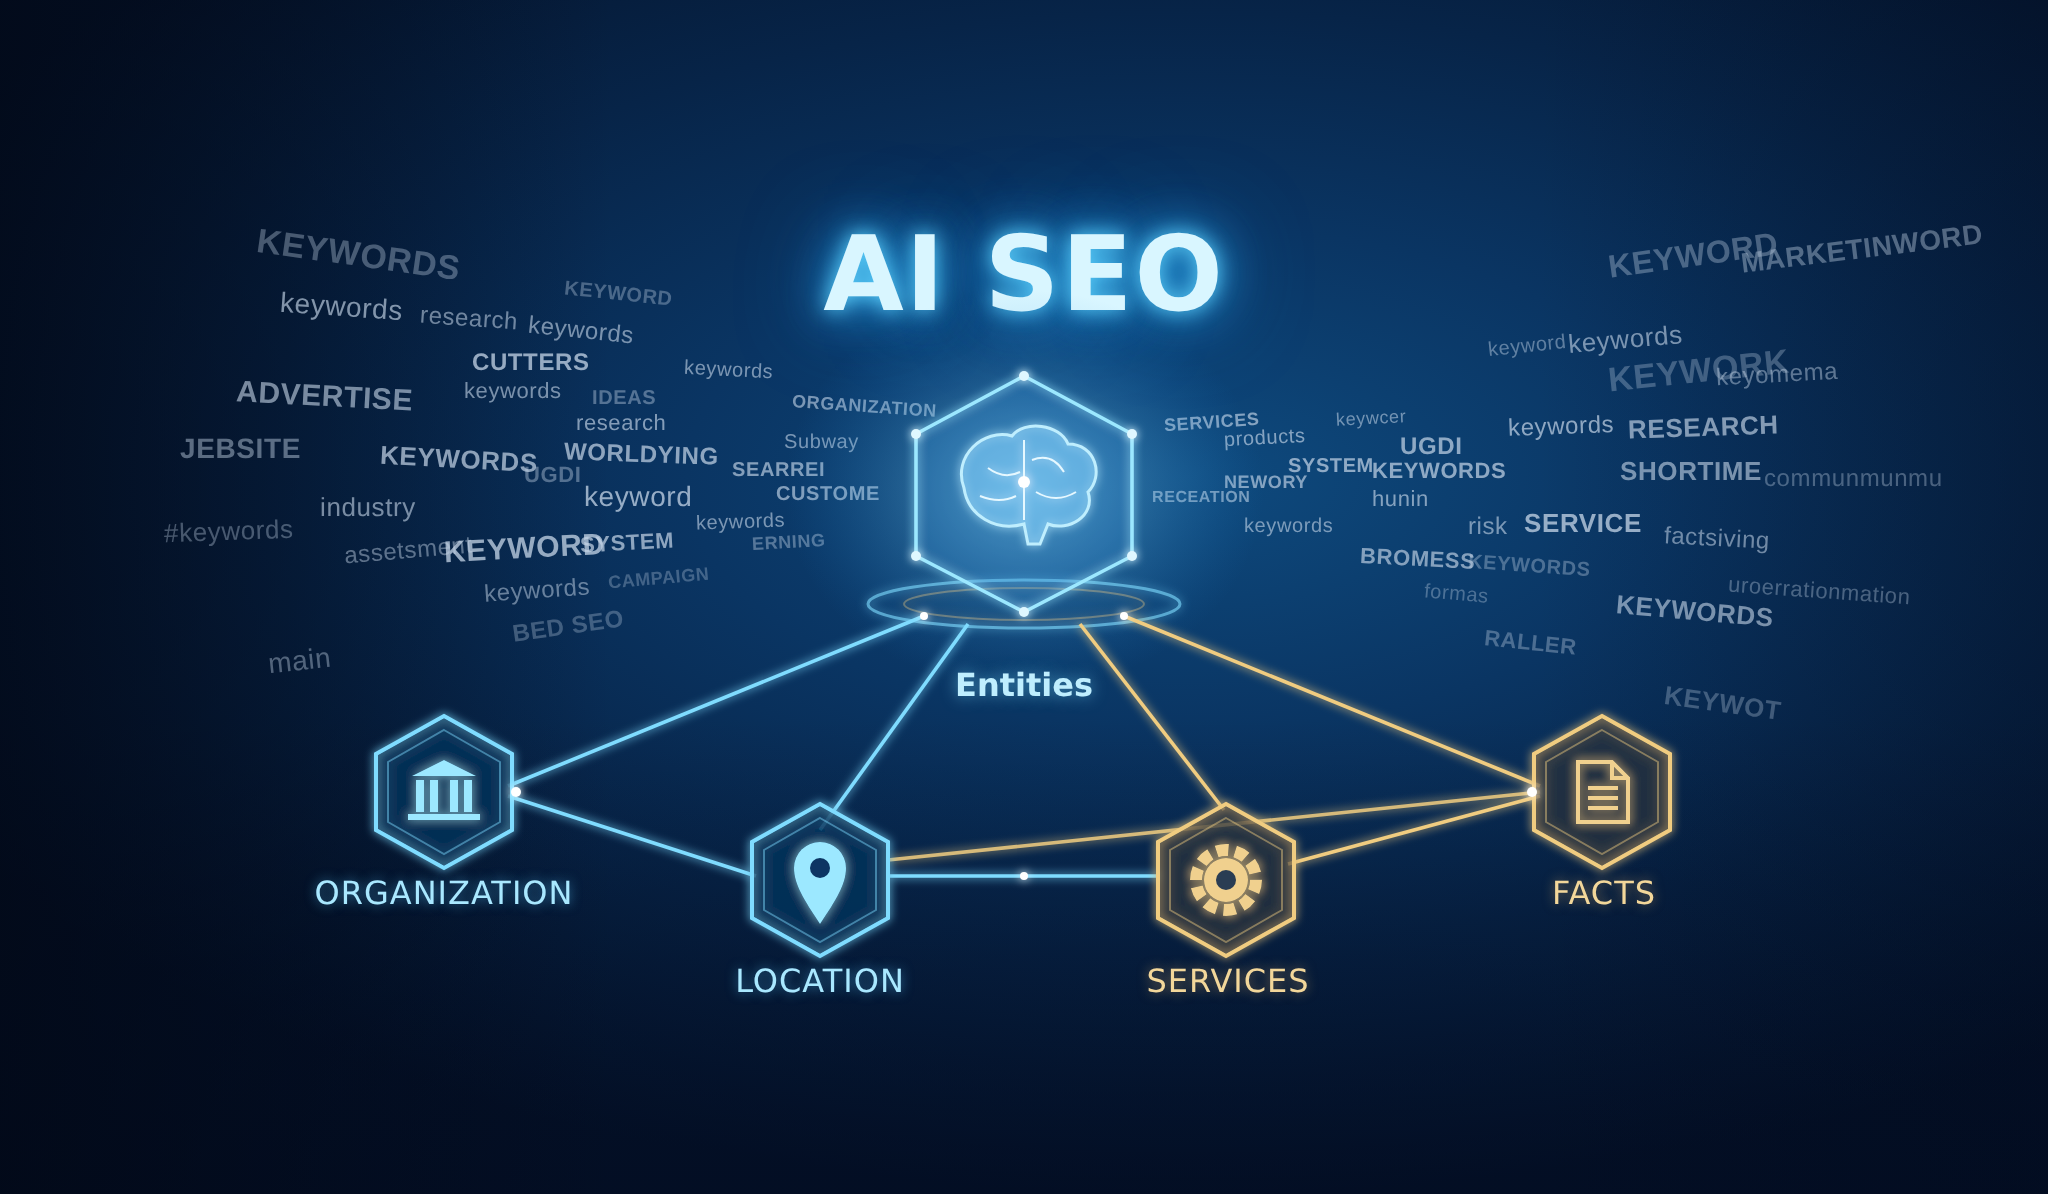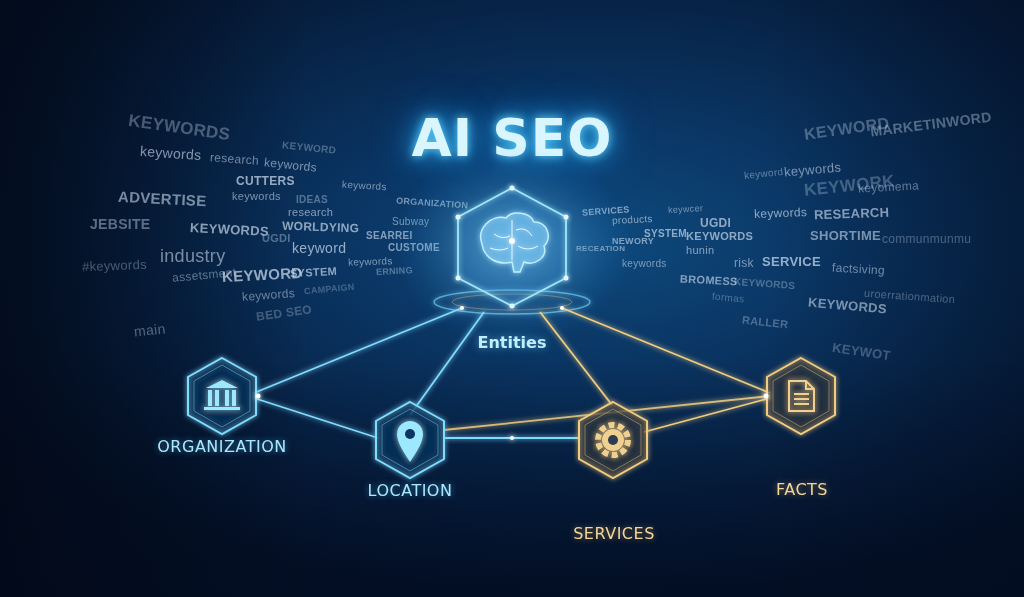--- a/index.html
+++ b/index.html
@@ -23,21 +23,21 @@
       font-family: "DejaVu Sans", sans-serif; font-weight: bold; font-size: 52px;
       color: #d9f6ff; letter-spacing: 1px;
       text-shadow: 0 0 10px #5fd4ff, 0 0 24px #2aa8f0, 0 0 44px #1a7fd0;
     }
     svg.diagram { position: absolute; left: 0; top: 0; }
     .label {
       position: absolute; text-align: center; font-family: "DejaVu Sans", sans-serif;
       font-size: 16px; letter-spacing: 0.5px; transform: translateX(-50%);
     }
     .label.blue { color: #a9e8ff; text-shadow: 0 0 6px rgba(90,200,255,0.6); }
-    .label.gold { color: #f3d79a; text-shadow: 0 0 6px rgba(255,200,110,0.5); margin-top: 43px; }
+    .label.gold { color: #f3d79a; text-shadow: 0 0 6px rgba(255,200,110,0.5); }
     .entities {
       position: absolute; left: 512px; top: 333px; transform: translateX(-50%);
       font-size: 16px; color: #bfeefe; font-family: "DejaVu Sans", sans-serif;
       text-shadow: 0 0 8px rgba(120,220,255,0.6);
       font-weight: bold;
     }
   </style>
 </head>
 <body>
 
@@ -47,21 +47,21 @@
 
   <span class="word" style="left:128px;top:118px;font-size:17px;opacity:.35;font-weight:bold;transform:rotate(8deg)">KEYWORDS</span>
   <span class="word" style="left:140px;top:145px;font-size:14px;opacity:.65;transform:rotate(4deg)">keywords</span>
   <span class="word" style="left:210px;top:152px;font-size:12px;opacity:.55;transform:rotate(4deg)">research</span>
   <span class="word" style="left:236px;top:174px;font-size:12px;opacity:.75;font-weight:bold">CUTTERS</span>
   <span class="word" style="left:232px;top:190px;font-size:11px;opacity:.6">keywords</span>
   <span class="word" style="left:118px;top:190px;font-size:15px;opacity:.6;font-weight:bold;transform:rotate(3deg)">ADVERTISE</span>
   <span class="word" style="left:90px;top:216px;font-size:14px;opacity:.45;font-weight:bold">JEBSITE</span>
   <span class="word" style="left:190px;top:222px;font-size:13px;opacity:.7;font-weight:bold;transform:rotate(3deg)">KEYWORDS</span>
   <span class="word" style="left:262px;top:232px;font-size:11px;opacity:.4;font-weight:bold">UGDI</span>
-  <span class="word" style="left:160px;top:246px;font-size:18px;opacity:.6">industry</span>
+  <span class="word" style="left:160px;top:246px;font-size:13px;opacity:.6">industry</span>
   <span class="word" style="left:82px;top:258px;font-size:13px;opacity:.35;transform:rotate(-2deg)">#keywords</span>
   <span class="word" style="left:172px;top:268px;font-size:12px;opacity:.45;transform:rotate(-5deg)">assetsment</span>
   <span class="word" style="left:222px;top:266px;font-size:15px;opacity:.75;font-weight:bold;transform:rotate(-3deg)">KEYWORD</span>
   <span class="word" style="left:290px;top:266px;font-size:11px;opacity:.7;font-weight:bold;transform:rotate(-3deg)">SYSTEM</span>
   <span class="word" style="left:242px;top:288px;font-size:12px;opacity:.5;transform:rotate(-4deg)">keywords</span>
   <span class="word" style="left:134px;top:322px;font-size:14px;opacity:.4;transform:rotate(-6deg)">main</span>
   <span class="word" style="left:256px;top:306px;font-size:12px;opacity:.3;font-weight:bold;transform:rotate(-8deg)">BED SEO</span>
   <span class="word" style="left:282px;top:142px;font-size:10px;opacity:.35;font-weight:bold;transform:rotate(6deg)">KEYWORD</span>
   <span class="word" style="left:264px;top:158px;font-size:12px;opacity:.6;transform:rotate(6deg)">keywords</span>
   <span class="word" style="left:296px;top:194px;font-size:10px;opacity:.4;font-weight:bold">IDEAS</span>

